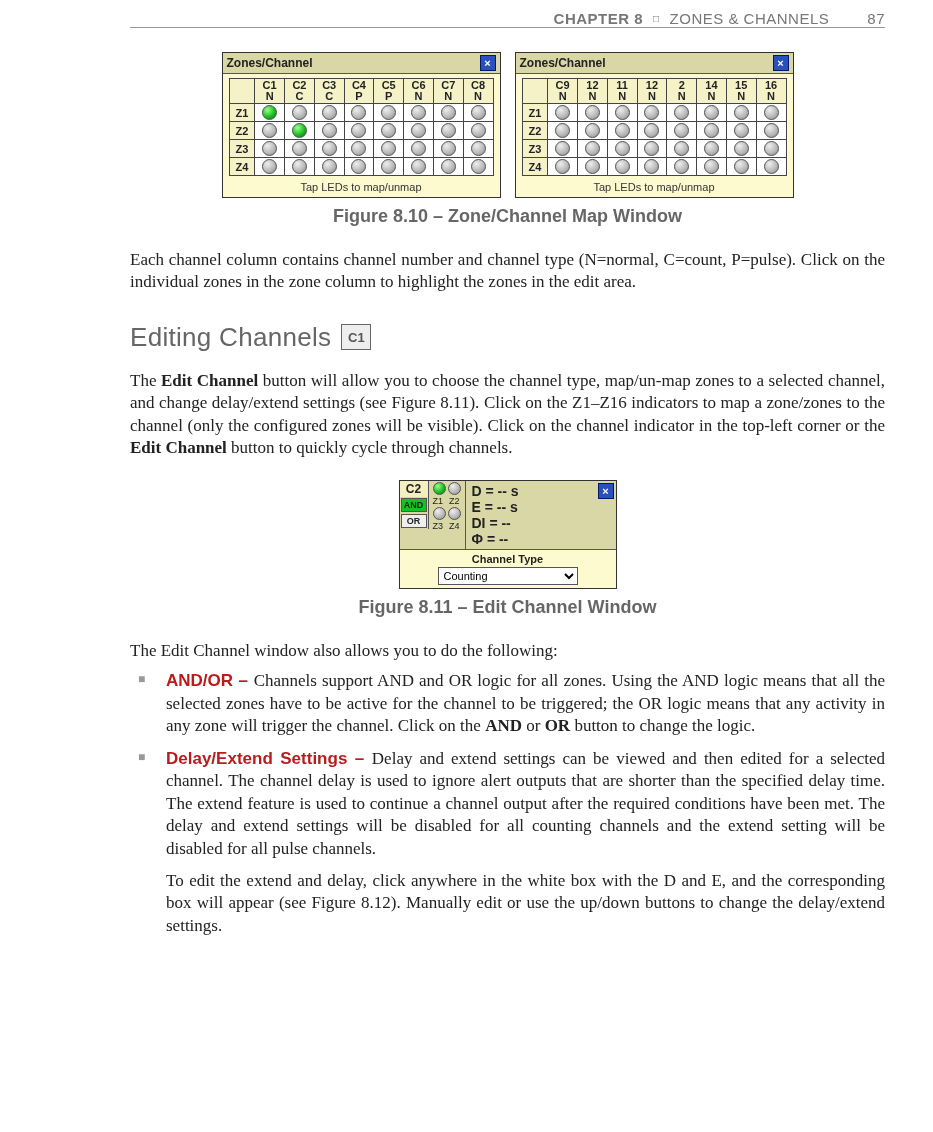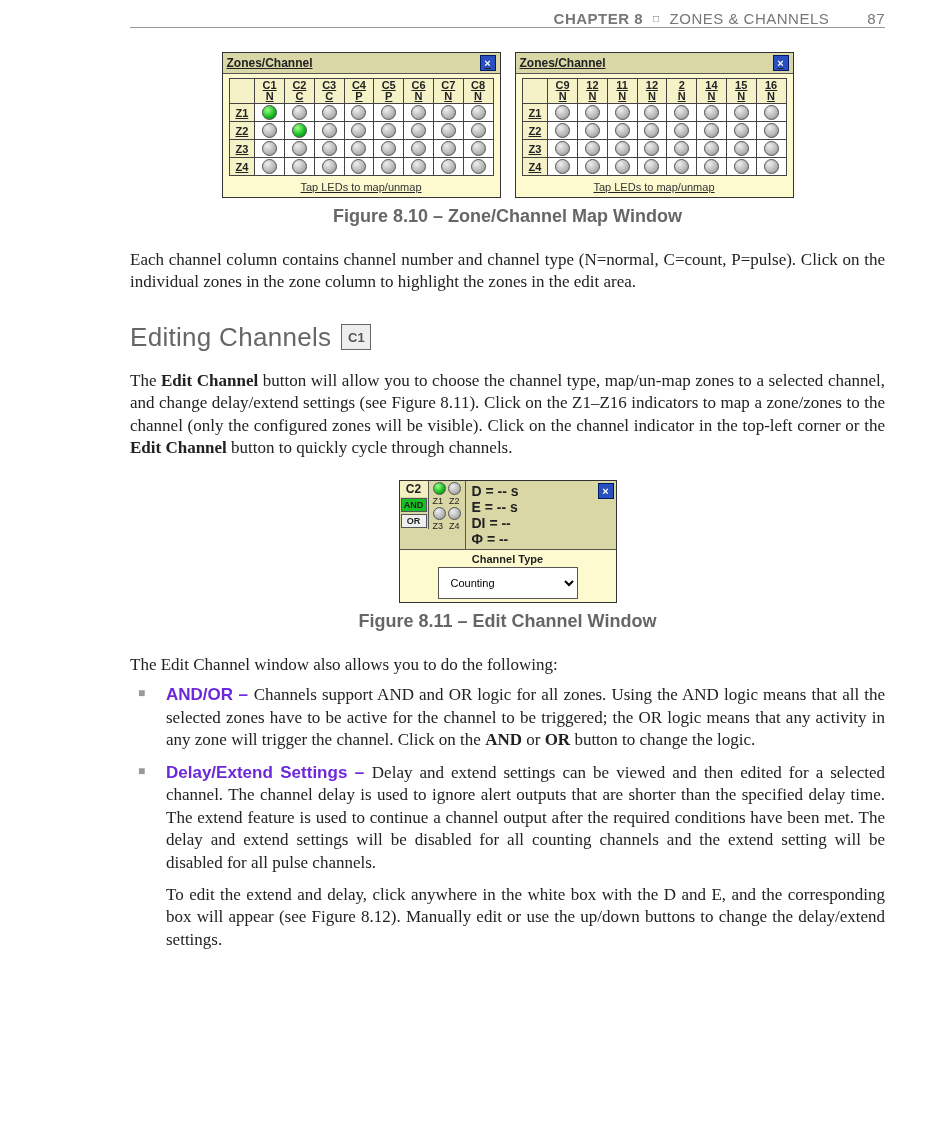--- a/index.html
+++ b/index.html
@@ -32,21 +32,20 @@
 
   
   .panels-row { display: flex; justify-content: center; gap: 14px; margin-bottom: 6px; }
   .panel {
     width: 277px;
     background: #fdfad0;
     border: 1px solid #333;
     box-shadow: inset 0 0 0 1px #777;
     font-family: Arial, sans-serif;
     font-size: 12px;
-    text-decoration: underline;
   }
   .panel-title {
     display: flex; justify-content: space-between; align-items: center;
     background: #d9d7a6;
     border-bottom: 1px solid #555;
     padding: 2px 4px;
     font-weight: 700;
   }
   .panel-close {
     width: 14px; height: 14px;
@@ -140,30 +139,30 @@
   .fig811 .vals { flex:1; padding:2px 6px; font-weight:700; font-size:14px; line-height:1.15; }
   .fig811 .x { margin-left:auto; width:14px;height:14px;background:#2a4fbf;color:#fff;display:flex;align-items:center;justify-content:center;border:1px solid #001a66;font-size:11px;font-weight:700; margin:2px;}
   .fig811 .andor { display:flex; flex-direction:column; width:28px; border-right:1px solid #555; }
   .fig811 .andor span { border:1px solid #555; font-size:9px; text-align:center; font-weight:700; padding:1px 0; margin:1px; }
   .fig811 .and-on { background:#19c025; }
   .fig811 .or-off { background:#eee; }
   .fig811 .ct-row { text-align:center; padding:3px 0;}
   .fig811 .ct-label { font-weight:700; font-size:11px;}
   .fig811 select.ct {
     font-size:11px; font-family: Arial, sans-serif; width: 140px; margin-top:2px;
-    border:1px solid #555; background:#fff; padding:8px;
+    border:1px solid #555; background:#fff; padding:1px;
   }
 
   
   ul.feat { list-style: none; padding: 0; margin: 4px 0 0 0; }
   ul.feat > li { position: relative; padding-left: 36px; margin-bottom: 10px; text-align: justify; font-size:17px; line-height:1.32;}
   ul.feat > li::before {
     content: "■"; position: absolute; left: 8px; top: 2px; color: #999; font-size: 12px;
   }
-  .feat-label { font-family: Arial, sans-serif; font-weight: 700; font-stretch: condensed; color:#6d28d9; }
+  .feat-label { font-family: Arial, sans-serif; font-weight: 700; font-stretch: condensed; color:#b91c1c; }
   .feat-extra { margin-top: 10px; }
 </style>
 </head>
 <body>
 
 <div class="page">
 
   <div class="chapter-header">
     <span class="ch-label">CHAPTER 8</span>
     <span class="ch-sep">□</span>

